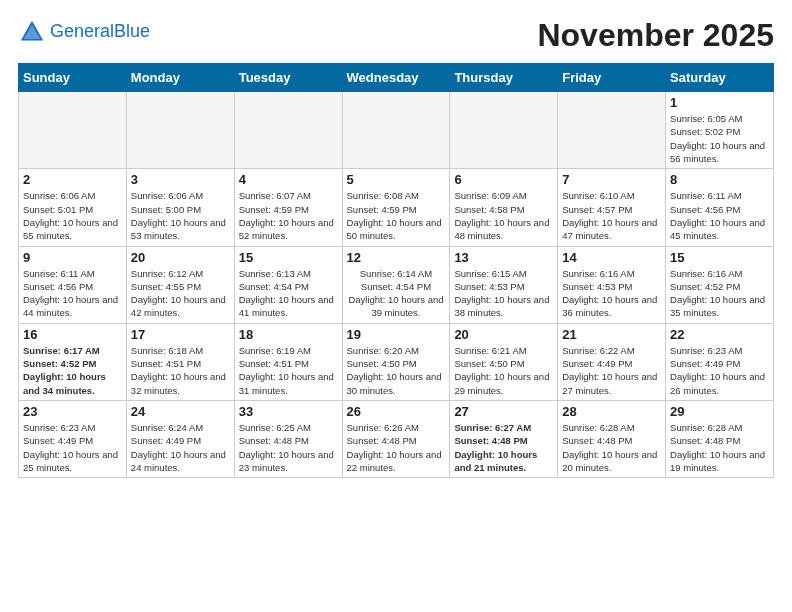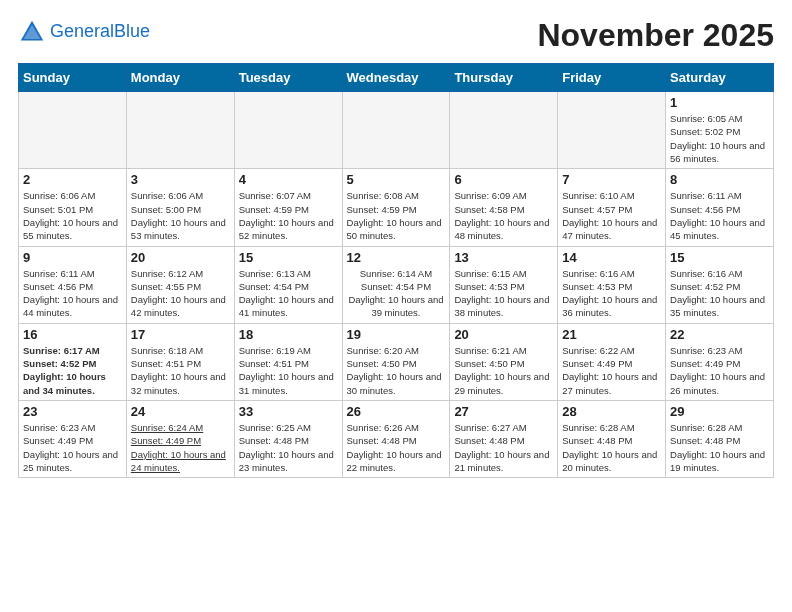--- a/index.html
+++ b/index.html
@@ -270,39 +270,39 @@
         </tr>
         <tr>
           <td>
             <div class="day-number">23</div>
             <div class="day-info" style="white-space: pre-line;">Sunrise: 6:23 AM
 Sunset: 4:49 PM
 Daylight: 10 hours and 25 minutes.</div>
           </td>
           <td>
             <div class="day-number">24</div>
-            <div class="day-info" style="white-space: pre-line; text-decoration: underline;">Sunrise: 6:24 AM
+            <div class="day-info" style="white-space: pre-line;">Sunrise: 6:24 AM
 Sunset: 4:49 PM
 Daylight: 10 hours and 24 minutes.</div>
           </td>
           <td>
             <div class="day-number">33</div>
             <div class="day-info" style="white-space: pre-line;">Sunrise: 6:25 AM
 Sunset: 4:48 PM
 Daylight: 10 hours and 23 minutes.</div>
           </td>
           <td>
             <div class="day-number">26</div>
             <div class="day-info" style="white-space: pre-line;">Sunrise: 6:26 AM
 Sunset: 4:48 PM
 Daylight: 10 hours and 22 minutes.</div>
           </td>
           <td>
             <div class="day-number">27</div>
-            <div class="day-info" style="white-space: pre-line;">Sunrise: 6:27 AM
+            <div class="day-info" style="white-space: pre-line; font-weight: bold;">Sunrise: 6:27 AM
 Sunset: 4:48 PM
 Daylight: 10 hours and 21 minutes.</div>
           </td>
           <td>
             <div class="day-number">28</div>
             <div class="day-info" style="white-space: pre-line;">Sunrise: 6:28 AM
 Sunset: 4:48 PM
 Daylight: 10 hours and 20 minutes.</div>
           </td>
           <td>

